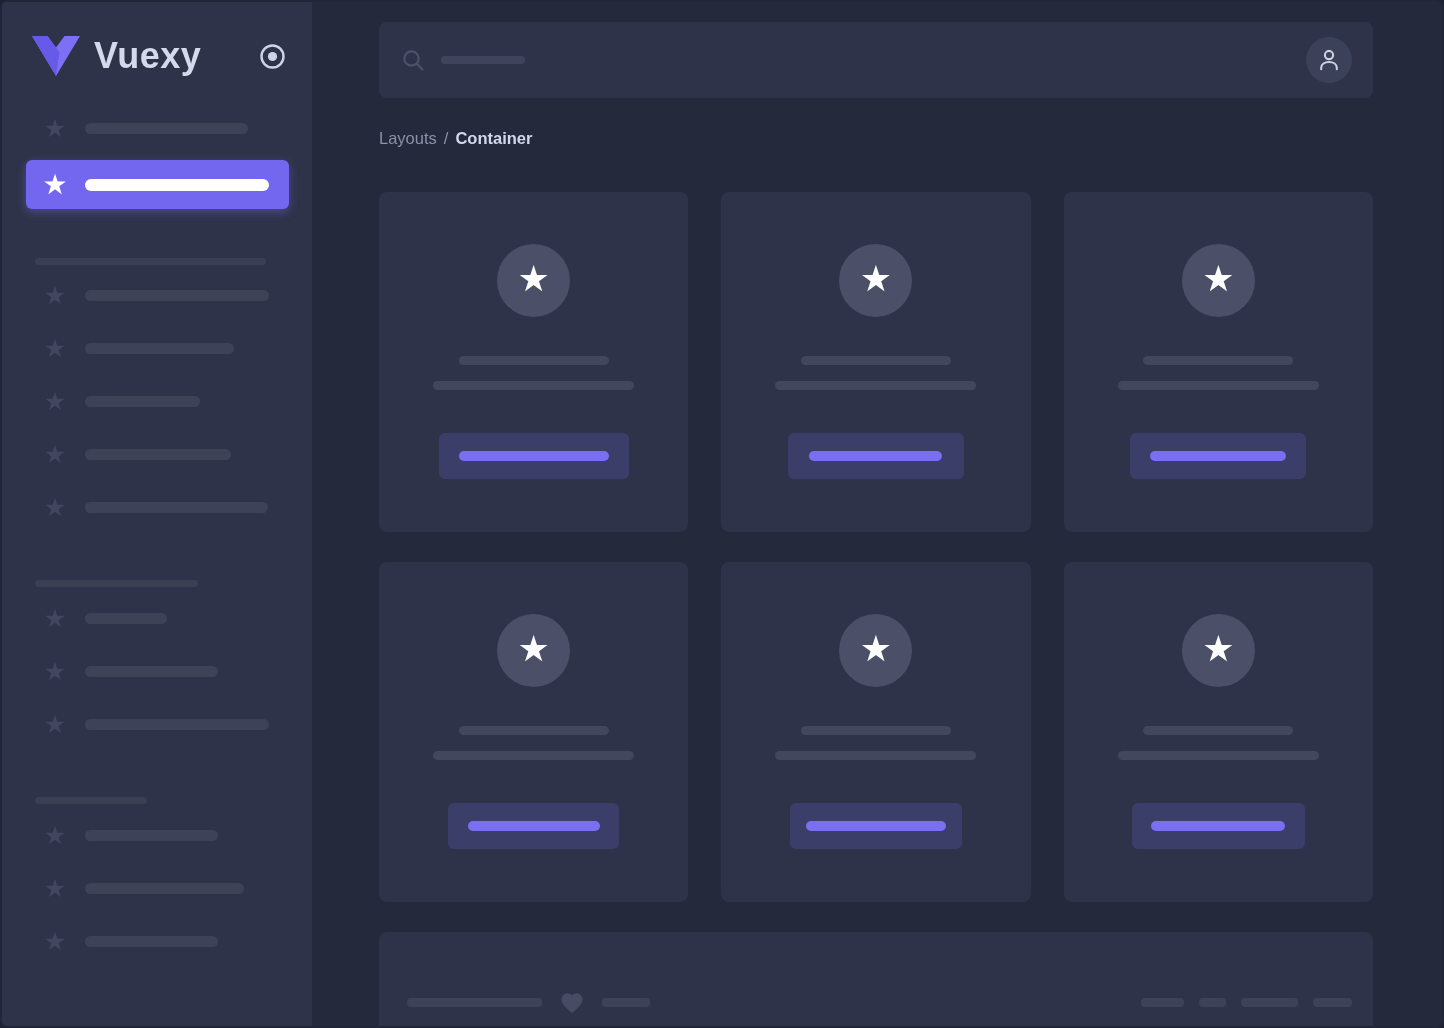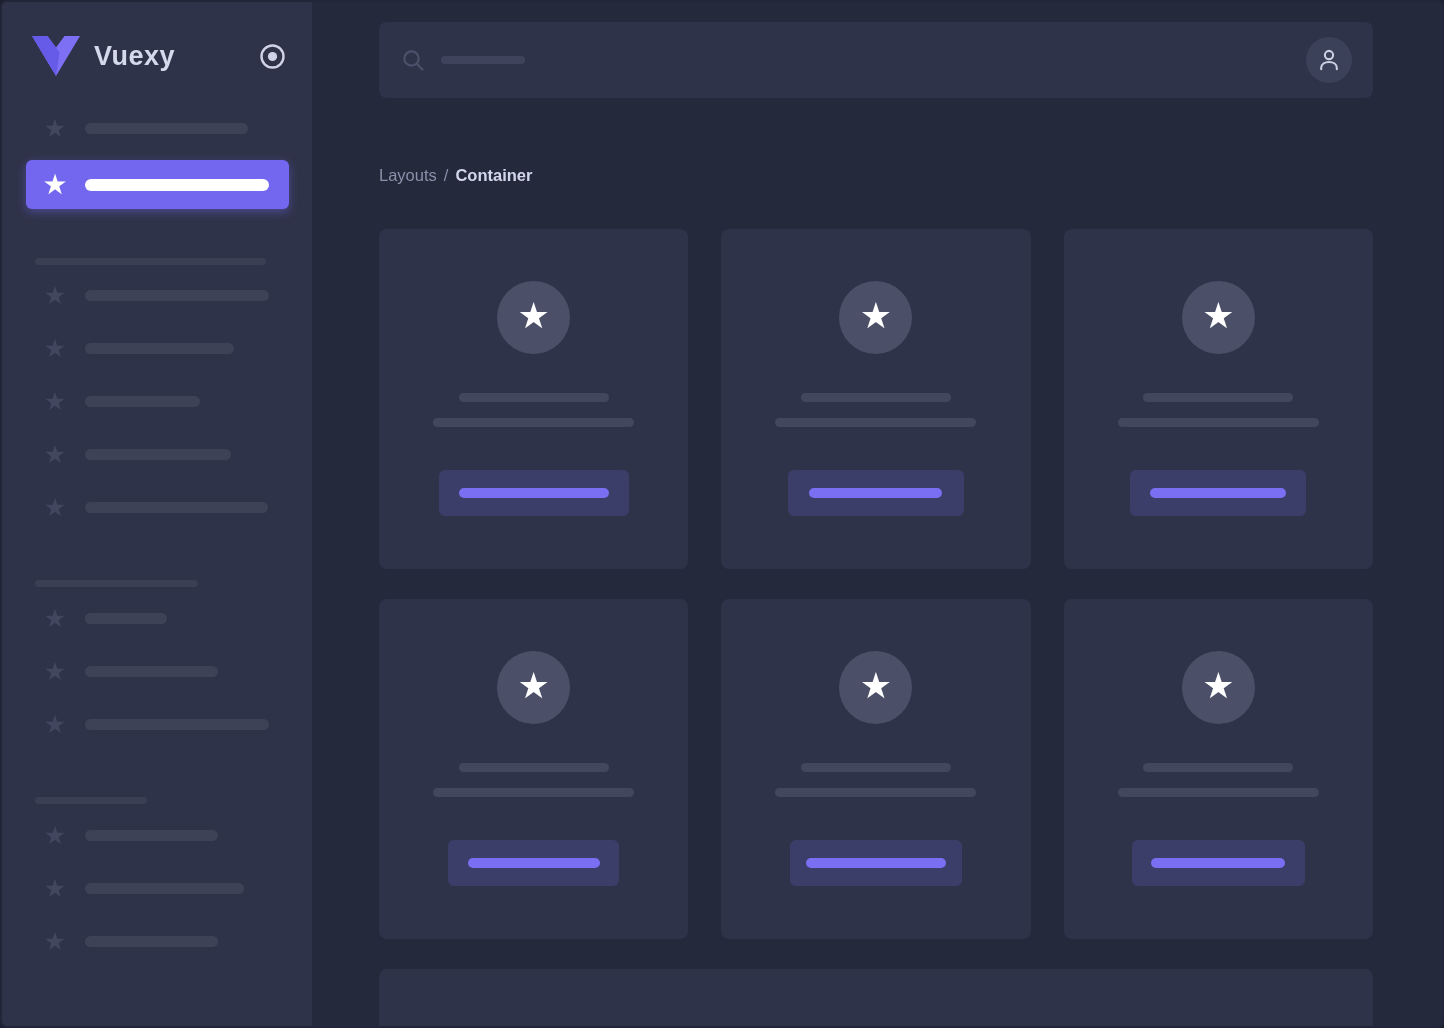--- a/index.html
+++ b/index.html
@@ -14,21 +14,21 @@
   body{font-family:"Liberation Sans", sans-serif;}
   .frame{
     width:1444px; height:1028px; background:var(--bg);
     border:2px solid #222639; border-radius:7px; overflow:hidden;
     display:flex; position:relative;
   }
   
   .sidebar{width:310px; flex-shrink:0; background:var(--surface); overflow:hidden;}
   .sb-header{display:flex; align-items:center; padding:30px 26px 0 30px; height:78px;}
   .brand{display:flex; align-items:center; cursor:pointer;}
-  .brand-title{margin-left:14px; font-size:27px; font-weight:700; color:var(--text-bright); letter-spacing:.5px;}
+  .brand-title{margin-left:14px; font-size:36px; font-weight:700; color:var(--text-bright); letter-spacing:.5px;}
   .sb-toggle{margin-left:auto; width:27px; height:27px; cursor:pointer;}
   .nav{padding-top:24px;}
   .nav-item{height:48px; display:flex; align-items:center; padding-left:40px; padding-right:24px; cursor:pointer;}
   .nav-item .star{width:26px; font-size:25px; line-height:1; color:var(--star-dim); text-align:center;}
   .nav-item .bar{height:11px; border-radius:6px; background:var(--skel); margin-left:17px;}
   .nav-item.active{
     height:49px; margin:8px 23px 0 24px; padding-left:16px; padding-right:16px;
     background:var(--primary); border-radius:6px;
     box-shadow:0 3px 10px rgba(115,103,240,.45);
   }
@@ -43,21 +43,21 @@
   .topbar{
     margin-top:20px; height:76px; background:var(--surface); border-radius:8px;
     display:flex; align-items:center; padding:0 21px 0 23px; flex-shrink:0;
   }
   .search-zone{display:flex; align-items:center; flex:1; cursor:text;}
   .search-skel{width:84px; height:8px; border-radius:4px; background:#3f445c; margin-left:16px;}
   .avatar{
     margin-left:auto; width:46px; height:46px; border-radius:50%;
     background:var(--avatar); display:flex; align-items:center; justify-content:center; cursor:pointer;
   }
-  .breadcrumb{margin-top:68px; font-size:16.5px; color:var(--text-muted); flex-shrink:0;}
+  .breadcrumb{margin-top:31px; font-size:16.5px; color:var(--text-muted); flex-shrink:0;}
   .breadcrumb .sep{margin:0 7px;}
   .breadcrumb .current{color:#d3d7ee; font-weight:700;}
   .breadcrumb .link{cursor:pointer;}
   .grid{
     margin-top:44px; display:grid; grid-template-columns:repeat(3,1fr);
     column-gap:33px; row-gap:30px; flex-shrink:0;
   }
   .card{height:340px; background:var(--surface); border-radius:8px; display:flex; flex-direction:column; align-items:center;}
   .card-circle{
     margin-top:52px; width:73px; height:73px; border-radius:50%; background:var(--circle);

